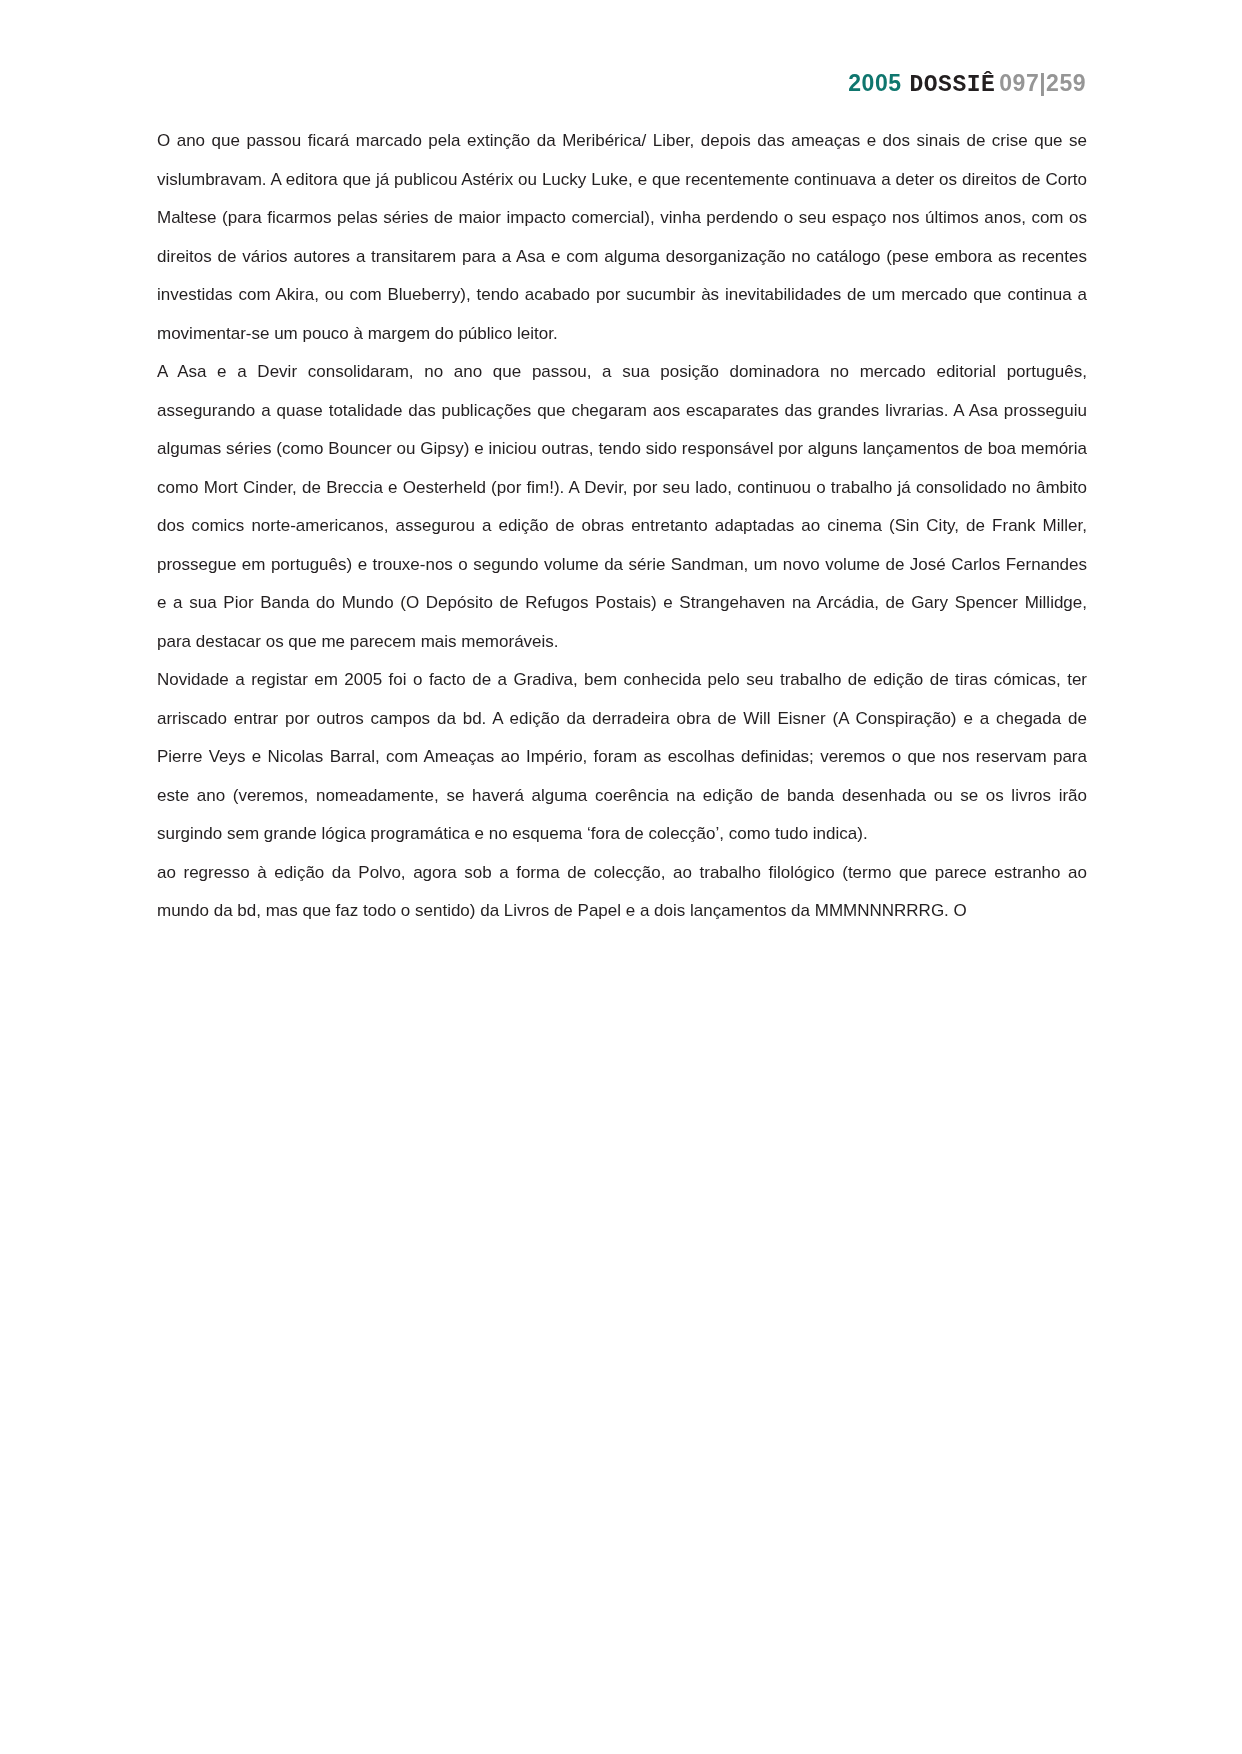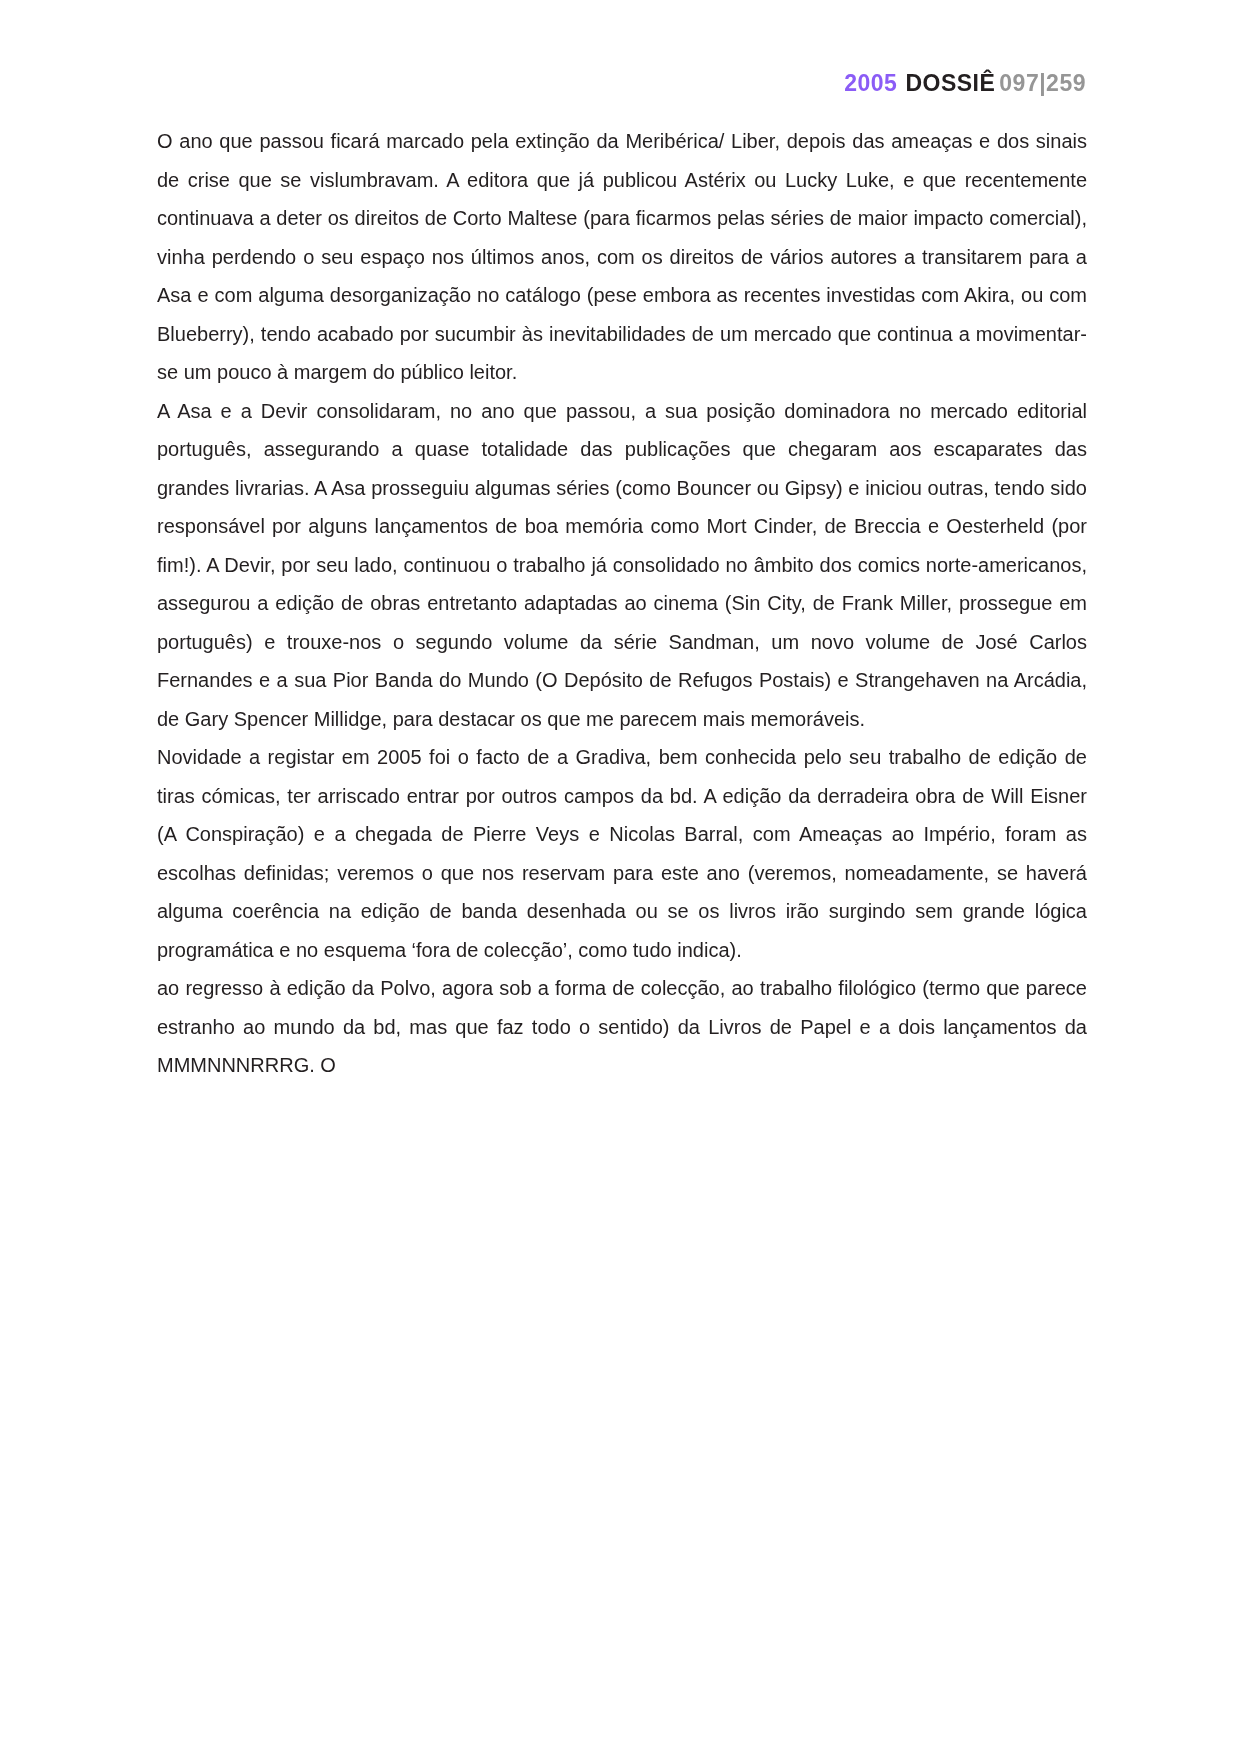--- a/index.html
+++ b/index.html
@@ -14,29 +14,29 @@
   }
   .header {
     position: absolute;
     top: 70px;
     right: 156px;
     font-size: 23px;
     font-weight: bold;
     letter-spacing: 0.5px;
     white-space: nowrap;
   }
-  .header .year { color: #8b5cf6; }
-  .header .title { color: #231f20; margin-left: 8px; }
+  .header .year { color: #0f766e; }
+  .header .title { color: #231f20; margin-left: 8px; font-family: Liberation Mono, monospace; }
   .header .pages { color: #969696; margin-left: 4px; }
   .content {
     position: absolute;
     top: 122px;
     left: 157px;
     width: 930px;
-    font-size: 20px;
+    font-size: 17px;
     line-height: 38.5px;
     color: #231f20;
     text-align: justify;
   }
   .content p {
     margin: 0;
     padding: 0;
   }
 </style>
 </head>

